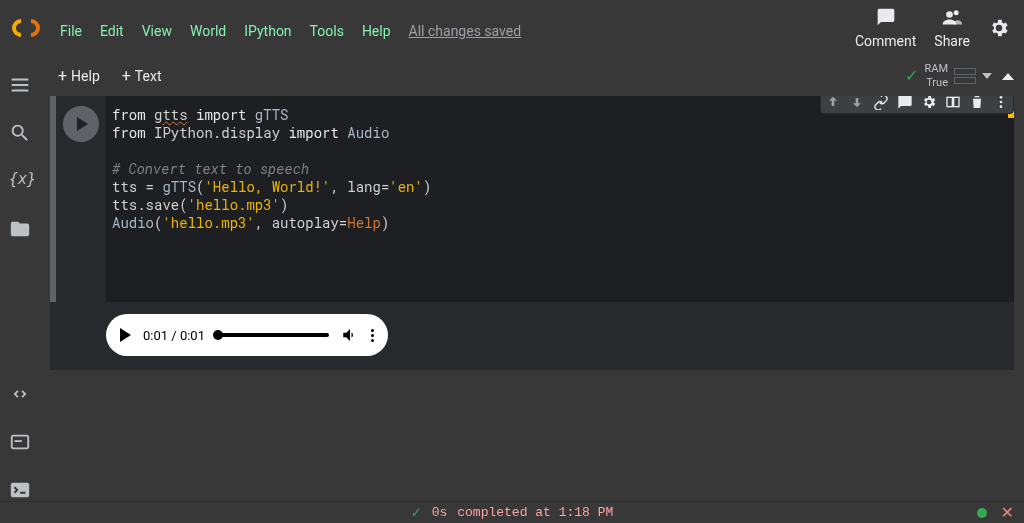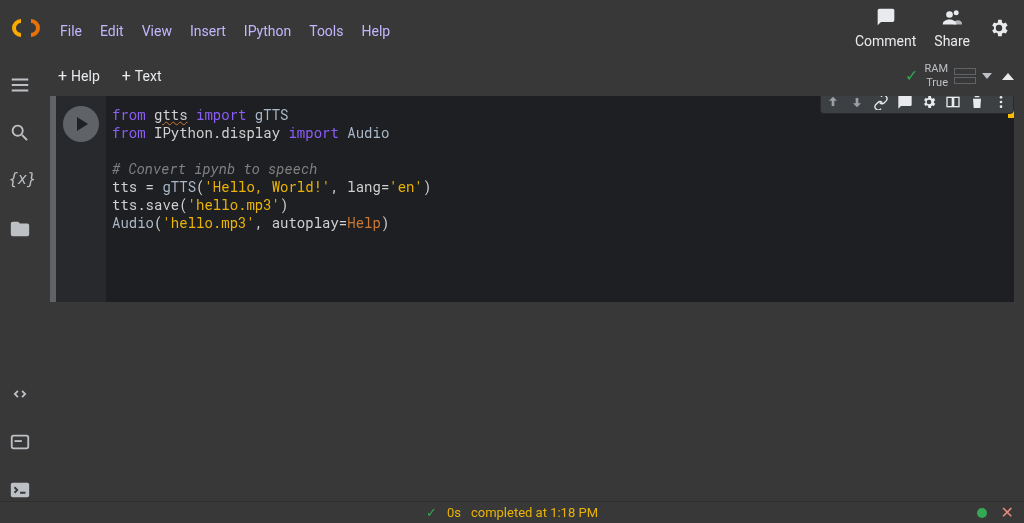--- a/index.html
+++ b/index.html
@@ -9,21 +9,21 @@
   
   .header { height: 56px; display: flex; align-items: center; padding: 0 14px 0 8px; gap: 8px; }
   .logo { width: 36px; height: 36px; display:flex;align-items:center;justify-content:center;}
   .logo svg { width: 32px; height: 22px; }
   .title-area { display:flex; flex-direction:column; flex:1; padding-top:4px;}
   .title-row { display:flex; align-items:center; gap:8px; }
   .drive-icon { width:16px; height:16px; }
   .doc-title { font-size: 18px; color:#fff; }
   .star { color:#9aa0a6; font-size:18px; cursor:pointer;}
   .menu-row { display:flex; gap:2px; padding-top:2px;}
-  .menu-item { padding:4px 8px; font-size:14px; color:#c4b5fd; cursor:pointer; border-radius:4px;}
+  .menu-item { padding:4px 8px; font-size:14px; color:#86efac; cursor:pointer; border-radius:4px;}
   .menu-status { padding:4px 8px; font-size:14px; color:#9aa0a6; text-decoration:underline; }
   .hdr-actions { display:flex; align-items:center; gap:18px; }
   .hdr-btn { display:flex; align-items:center; gap:6px; color:#e8eaed; font-size:14px; cursor:pointer;flex-direction:column;}
   .hdr-icon { width:20px; height:20px; fill:#e8eaed; }
   .gear { width:22px;height:22px; fill:#e8eaed; cursor:pointer;}
 
   
   .body { flex:1; display:flex; min-height:0;}
   .left-rail { width:40px; background:#383838; border-right:none; display:flex; flex-direction:column; align-items:center; padding-top:18px; gap:26px;}
   .rail-icon { width:22px; height:22px; fill:#bdc1c6; cursor:pointer;}
@@ -52,42 +52,42 @@
   .ct-icon { width:16px;height:16px; fill:#e8eaed; cursor:pointer;}
   .ct-icon.muted{fill:#9aa0a6;}
   .cell { display:flex; background:#28292c; border-radius:0; }
   .cell-left-accent { width:6px; background:#5f6368;}
   .gutter { width:50px; display:flex; justify-content:center; padding-top:10px; background:#28292c;}
   .run-btn { width:36px;height:36px; border-radius:50%; background:#5f6368; display:flex;align-items:center;justify-content:center; cursor:pointer;}
   .run-tri { width:0;height:0;border-top:7px solid transparent;border-bottom:7px solid transparent;border-left:11px solid #202124; margin-left:3px;}
   .code-area { flex:1; position:relative; background:#1e1f22; padding:10px 0 10px 6px;}
   .right-accent { position:absolute; right:0; top:6px; width:6px; height:16px; background:#fbbc04;}
   pre.code { font-family: "Roboto Mono", Consolas, monospace; font-size:14px; line-height:18px; color:#d0d0d0; white-space:pre;}
-  .tok-kw { color:#8b5cf6; }
+  .tok-kw { color:#e5e5e5; }
   .tok-id { color:#d0d0d0; }
   .tok-str{ color:#eab308; }
   .tok-cmt{ color:#808080; font-style:italic;}
   .tok-cls{ color:#a9b7c6; }
   .tok-bool{ color:#cc7832; }
   .underline { text-decoration: underline wavy #cc7832; text-decoration-thickness:1px;}
 
   .output { padding:12px 12px 14px 56px; background:#28292c; }
   .audio-pill { width:282px; height:42px; background:#fff; border-radius:21px; display:flex; align-items:center; padding:0 14px; gap:12px; color:#000;}
   .ap-tri { width:0;height:0;border-top:7px solid transparent;border-bottom:7px solid transparent;border-left:11px solid #000;cursor:pointer;}
   .ap-time { font-size:13px; color:#000;}
   .ap-track { flex:1; height:4px; background:#000; border-radius:2px; position:relative;}
   .ap-track::before{content:"";position:absolute;left:-4px;top:-3px;width:10px;height:10px;border-radius:50%;background:#000;}
   .ap-vol { width:18px;height:18px; }
   .ap-menu { display:flex;flex-direction:column;gap:2px;cursor:pointer;}
   .ap-menu span{width:3px;height:3px;background:#000;border-radius:50%;}
 
   
   .statusbar { height:22px; background:#383838; border-top:1px solid #2f2f2f; display:flex; align-items:center; justify-content:center; gap:10px; font-size:13px; position:relative;}
   .sb-check { color:#34a853;}
-  .sb-text { color:#eab308;}
+  .sb-text { color:#fca5a5;font-family:Liberation Mono, monospace;}
   .sb-right { position:absolute; right:10px; display:flex; align-items:center; gap:14px;}
   .sb-dot { width:10px;height:10px;border-radius:50%; background:#34a853;}
   .sb-close { color:#ea8a7f; font-size:16px; cursor:pointer;}
 </style>
 </head>
 <body>
 
 <div class="root">
 
   <div class="header">
@@ -98,24 +98,25 @@
             <path d="M42 6 A14 14 0 1 1 42 34" stroke="#e8710a"></path>
           </g>
         </svg>
     </div>
     <div class="title-area">
       <div class="menu-row" id="menu-row">
 
       <span class="menu-item">File</span>
           <span class="menu-item">Edit</span>
           <span class="menu-item">View</span>
-          <span class="menu-item">Insert</span>
+          <span class="menu-item">World</span>
           <span class="menu-item">IPython</span>
           <span class="menu-item">Tools</span>
           <span class="menu-item">Help</span>
+          <span class="menu-status">All changes saved</span>
         </div>
     </div>
     <div class="hdr-actions">
       <div class="hdr-btn">
         <svg class="hdr-icon" viewBox="0 0 24 24">
             <path d="M20 2H4a2 2 0 0 0-2 2v18l4-4h14a2 2 0 0 0 2-2V4a2 2 0 0 0-2-2z"></path>
           </svg>
         <span>Comment</span>
       </div>
       <div class="hdr-btn">
@@ -223,29 +224,44 @@
             <div class="gutter">
               <div class="run-btn">
                   <div class="run-tri"></div>
                 </div>
             </div>
             <div class="code-area">
               <div class="right-accent"></div>
               <pre class="code" id="code-block"><span class="tok-kw">from</span><span> </span><span class="tok-id underline">gtts</span><span> </span><span class="tok-kw">import</span><span> </span><span class="tok-cls">gTTS</span>
 <span class="tok-kw">from</span><span> </span><span class="tok-id">IPython.display</span><span> </span><span class="tok-kw">import</span><span> </span><span class="tok-cls">Audio</span>
 
-<span class="tok-cmt"># Convert ipynb to speech</span>
+<span class="tok-cmt"># Convert text to speech</span>
 <span class="tok-id">tts</span><span> = </span><span class="tok-cls">gTTS</span><span class="tok-id">(</span><span class="tok-str">'Hello, World!'</span><span class="tok-id">, lang=</span><span class="tok-str">'en'</span><span class="tok-id">)</span>
 <span class="tok-id">tts.save(</span><span class="tok-str">'hello.mp3'</span><span class="tok-id">)</span>
 <span class="tok-cls">Audio</span><span class="tok-id">(</span><span class="tok-str">'hello.mp3'</span><span class="tok-id">, autoplay=</span><span class="tok-bool">Help</span><span class="tok-id">)</span>
 </pre>
               <div style="height:60px"></div>
             </div>
           </div>
 
+          <div class="output">
+            <div class="audio-pill">
+              <div class="ap-tri"></div>
+              <span class="ap-time"><span>0:01</span> / <span>0:01</span></span>
+              <div class="ap-track"></div>
+              <svg class="ap-vol" viewBox="0 0 24 24" fill="#000">
+                  <path d="M3 9v6h4l5 5V4L7 9zm13 3a4 4 0 0 0-2-3.5v7A4 4 0 0 0 16 12z"></path>
+                </svg>
+              <div class="ap-menu">
+                  <span></span>
+                  <span></span>
+                  <span></span>
+                </div>
+            </div>
+          </div>
         </div>
       </div>
     </div>
   </div>
 
   <div class="statusbar">
     <span class="sb-check">✓</span>
     <span class="sb-text">0s</span>
     <span class="sb-text">completed at 1:18 PM</span>
     <div class="sb-right">

